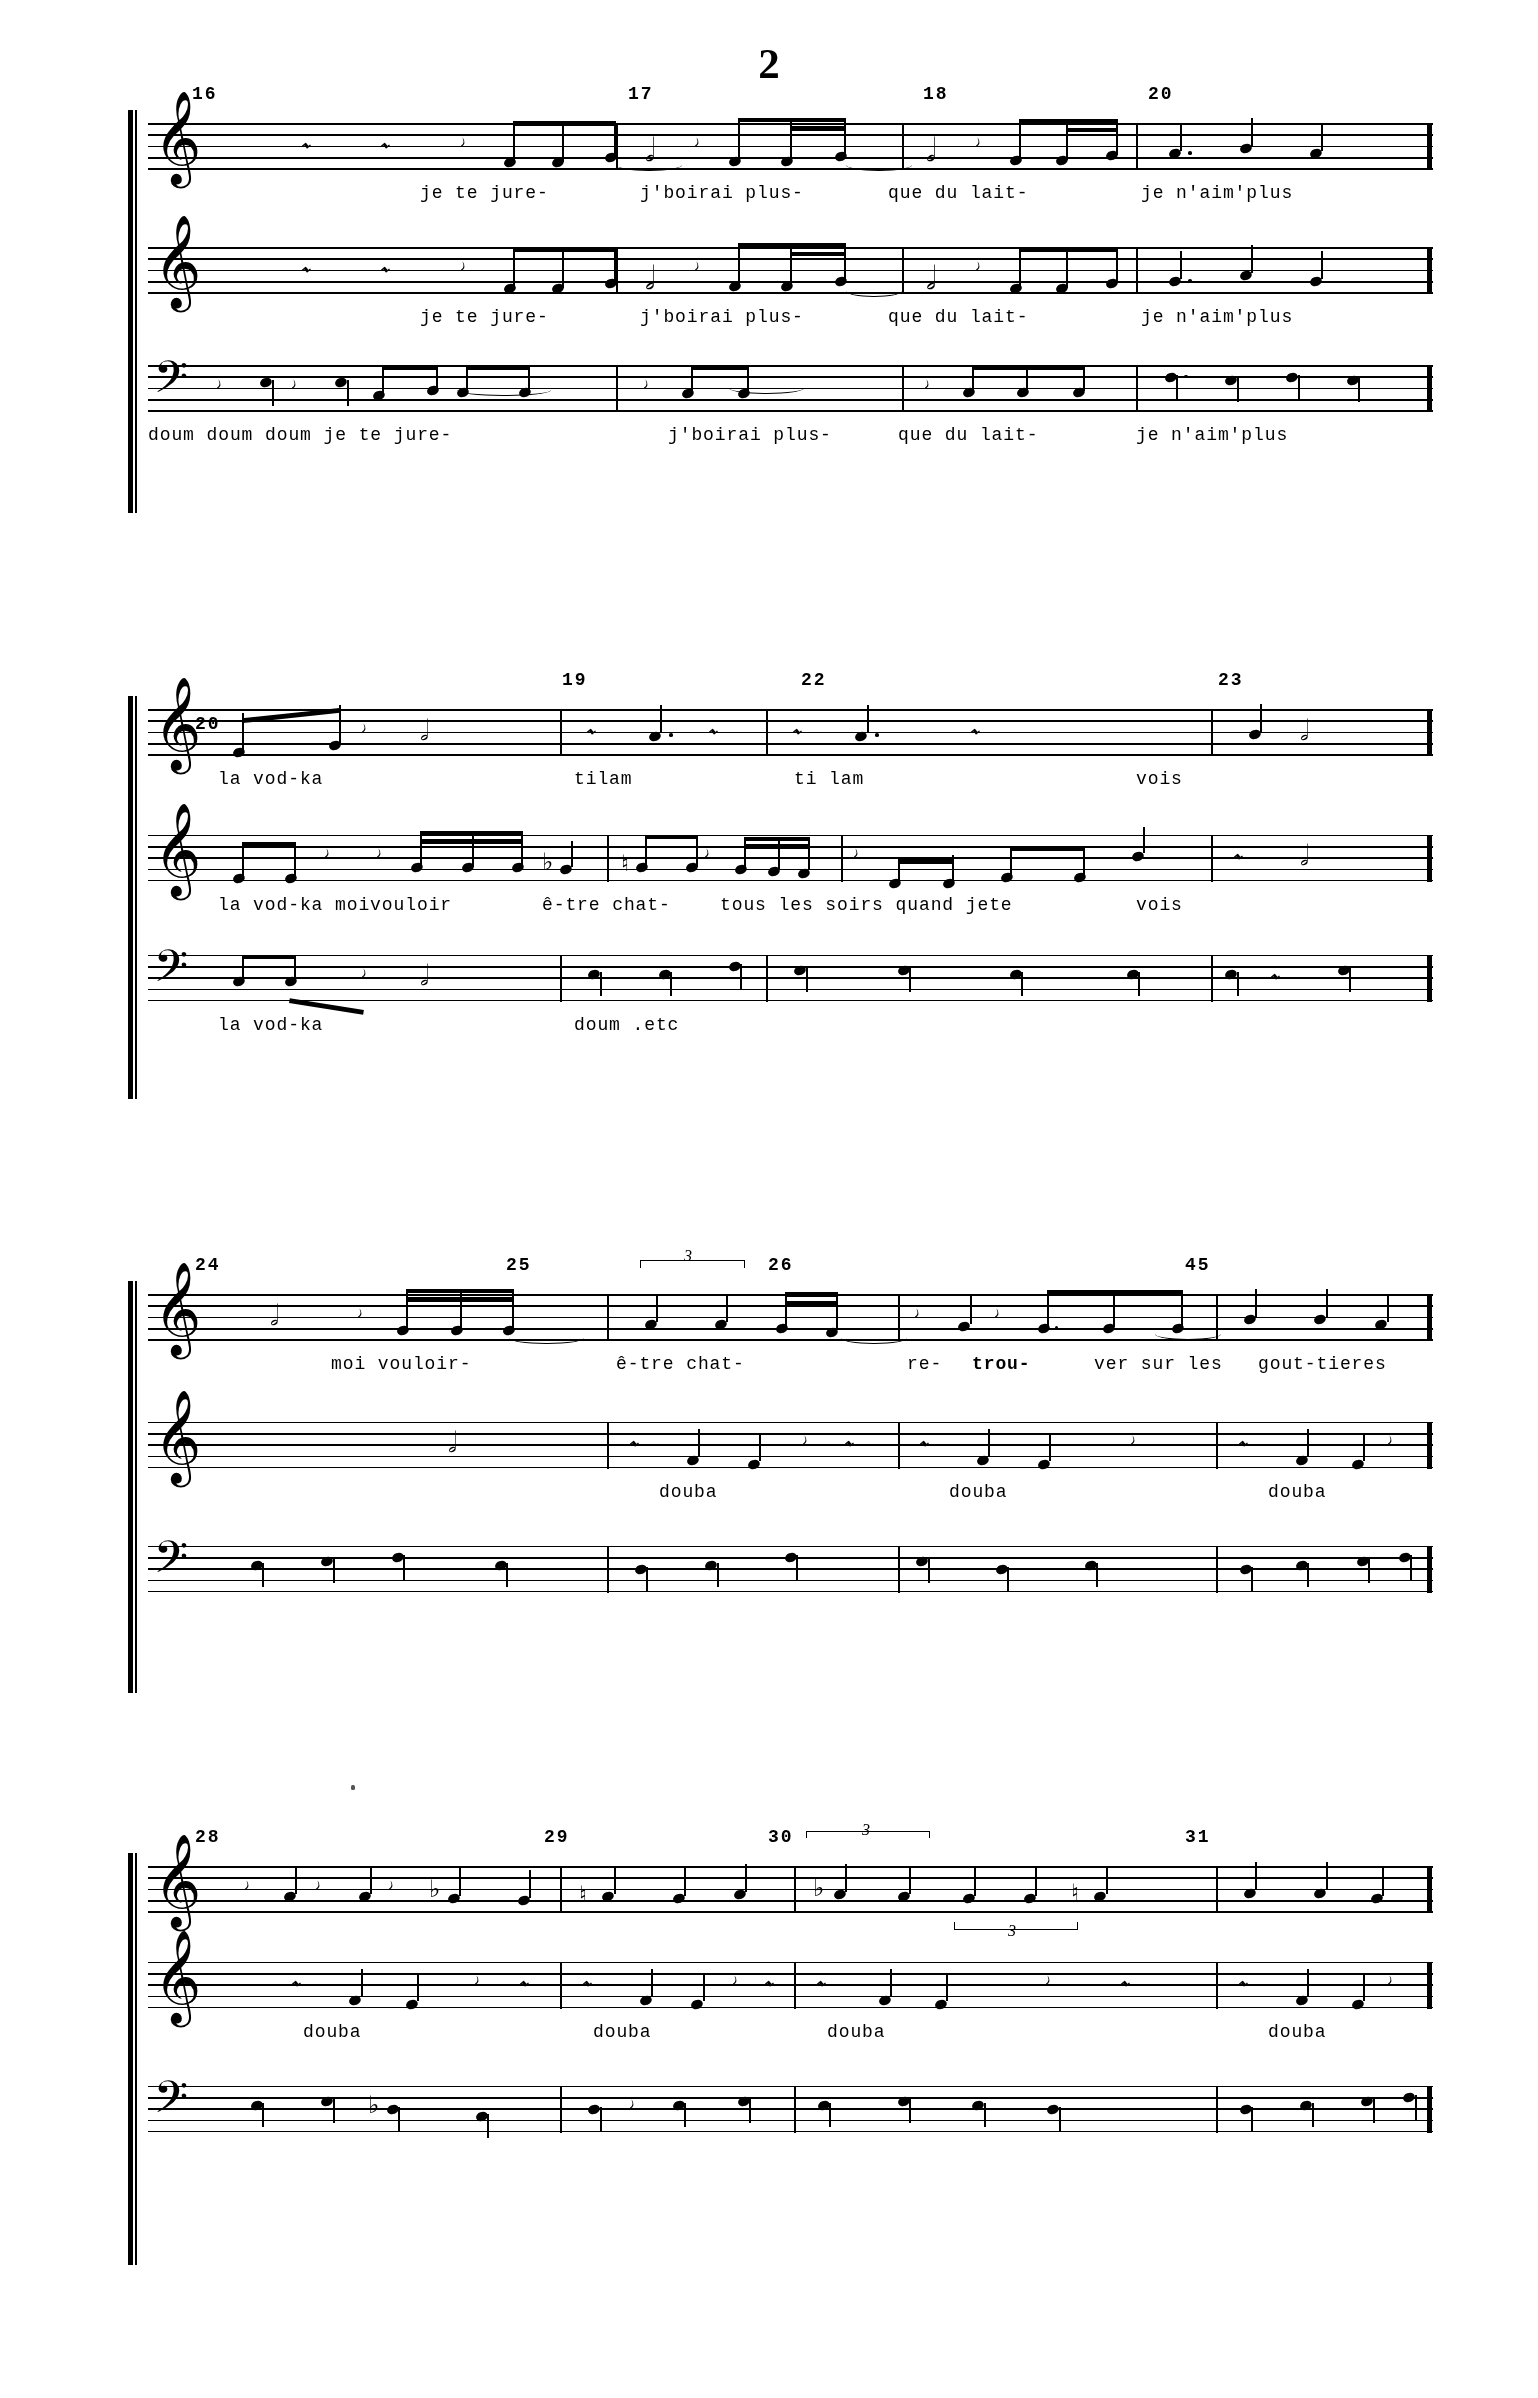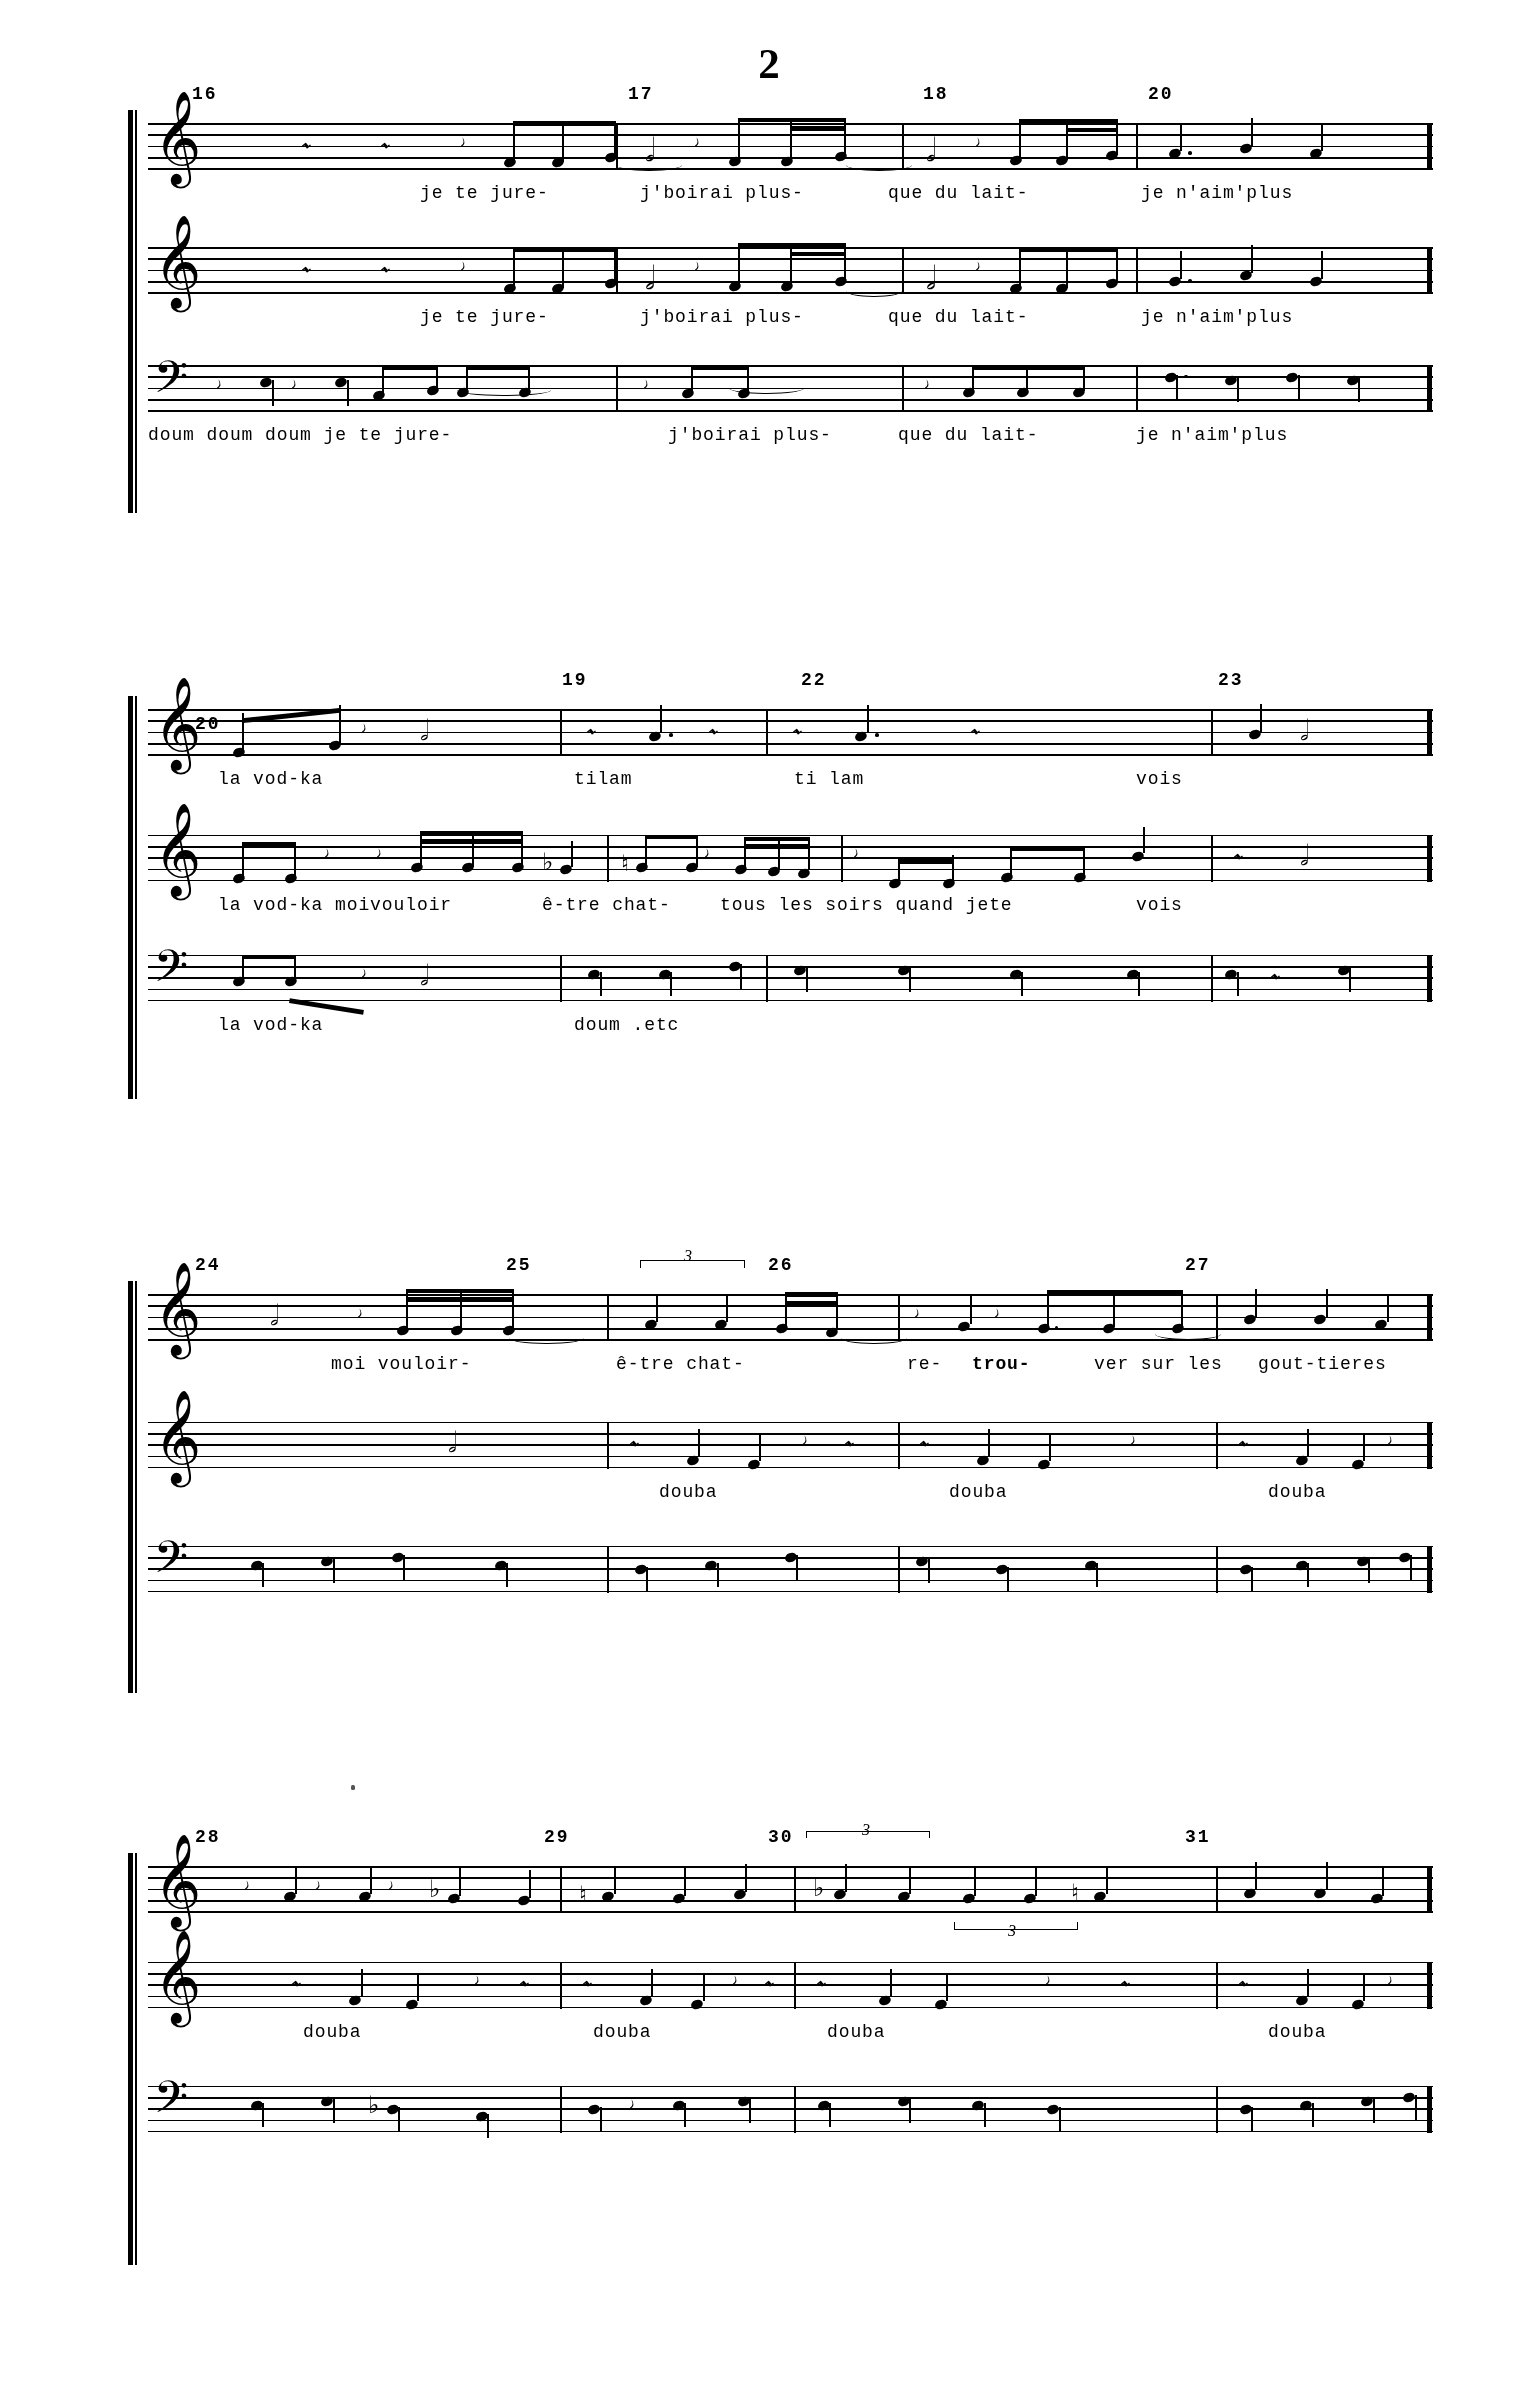--- a/index.html
+++ b/index.html
@@ -616,21 +616,21 @@
         <span class="lyric" style="left:426px;">doum .etc</span>
       </div>
     </div>
   </div>
 
   <div class="system" style="top:1255px;">
     <div class="measure-numbers">
       <span class="measure-number" style="left:73px;">24</span>
       <span class="measure-number" style="left:384px;">25</span>
       <span class="measure-number" style="left:646px;">26</span>
-      <span class="measure-number" style="left:1063px;">27</span>
+      <span class="measure-number" style="left:1063px;">45</span>
     </div>
 
     <div class="staff-block" style="height:440px;">
       <div class="brace" style="height:412px;">
         <div class="barline-thick"></div>
         <div class="barline-thin"></div>
       </div>
 
       <div class="staff" style="margin-left:26px; width:1285px;">
         <div class="lines">

